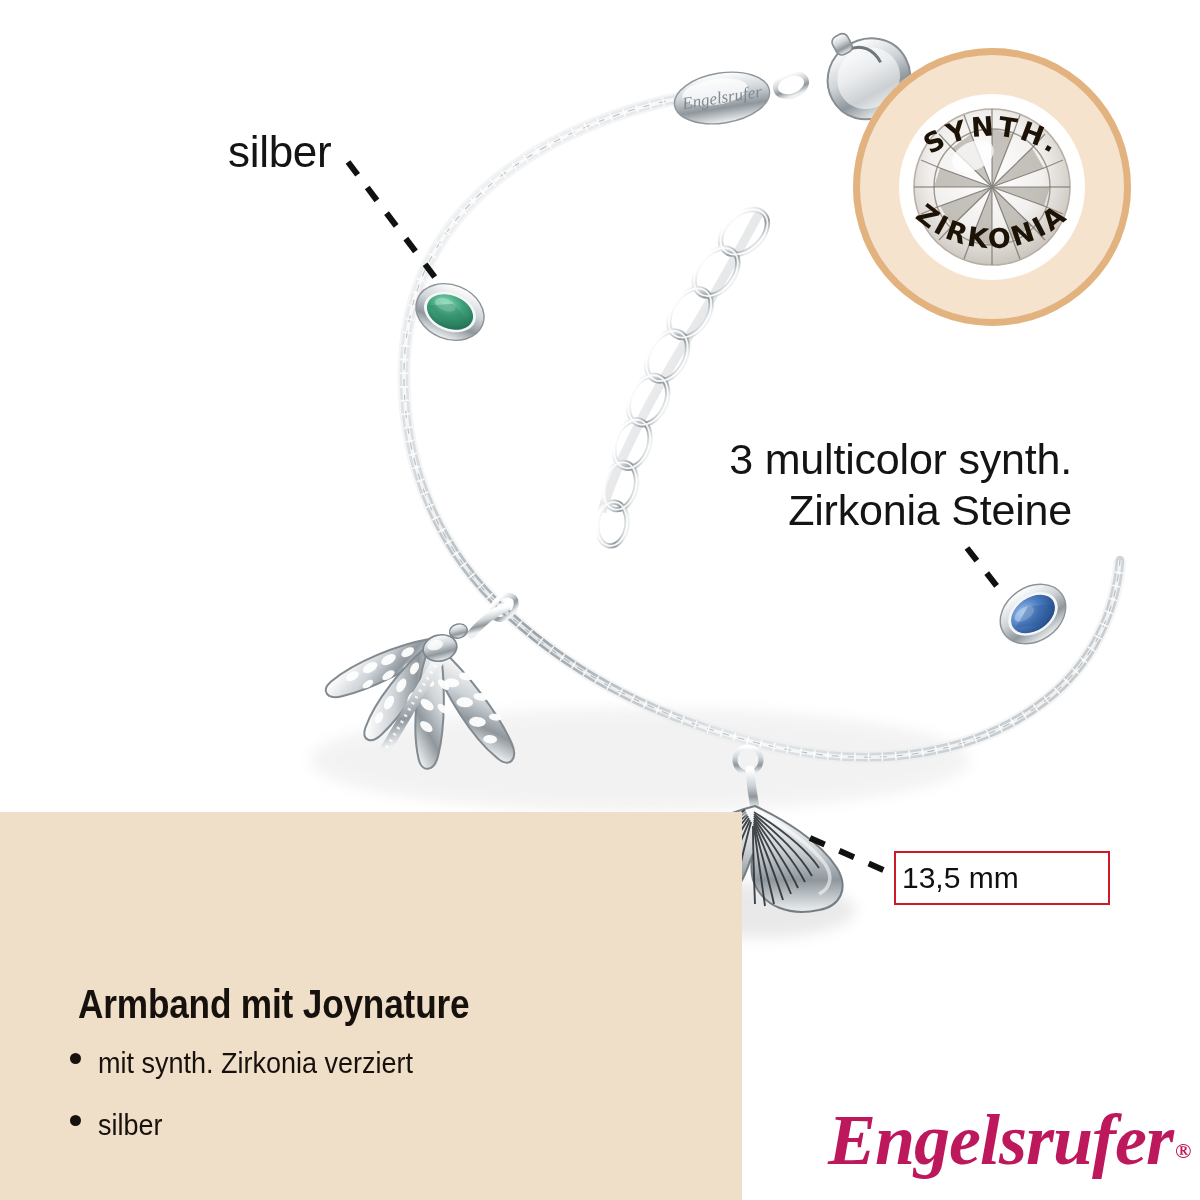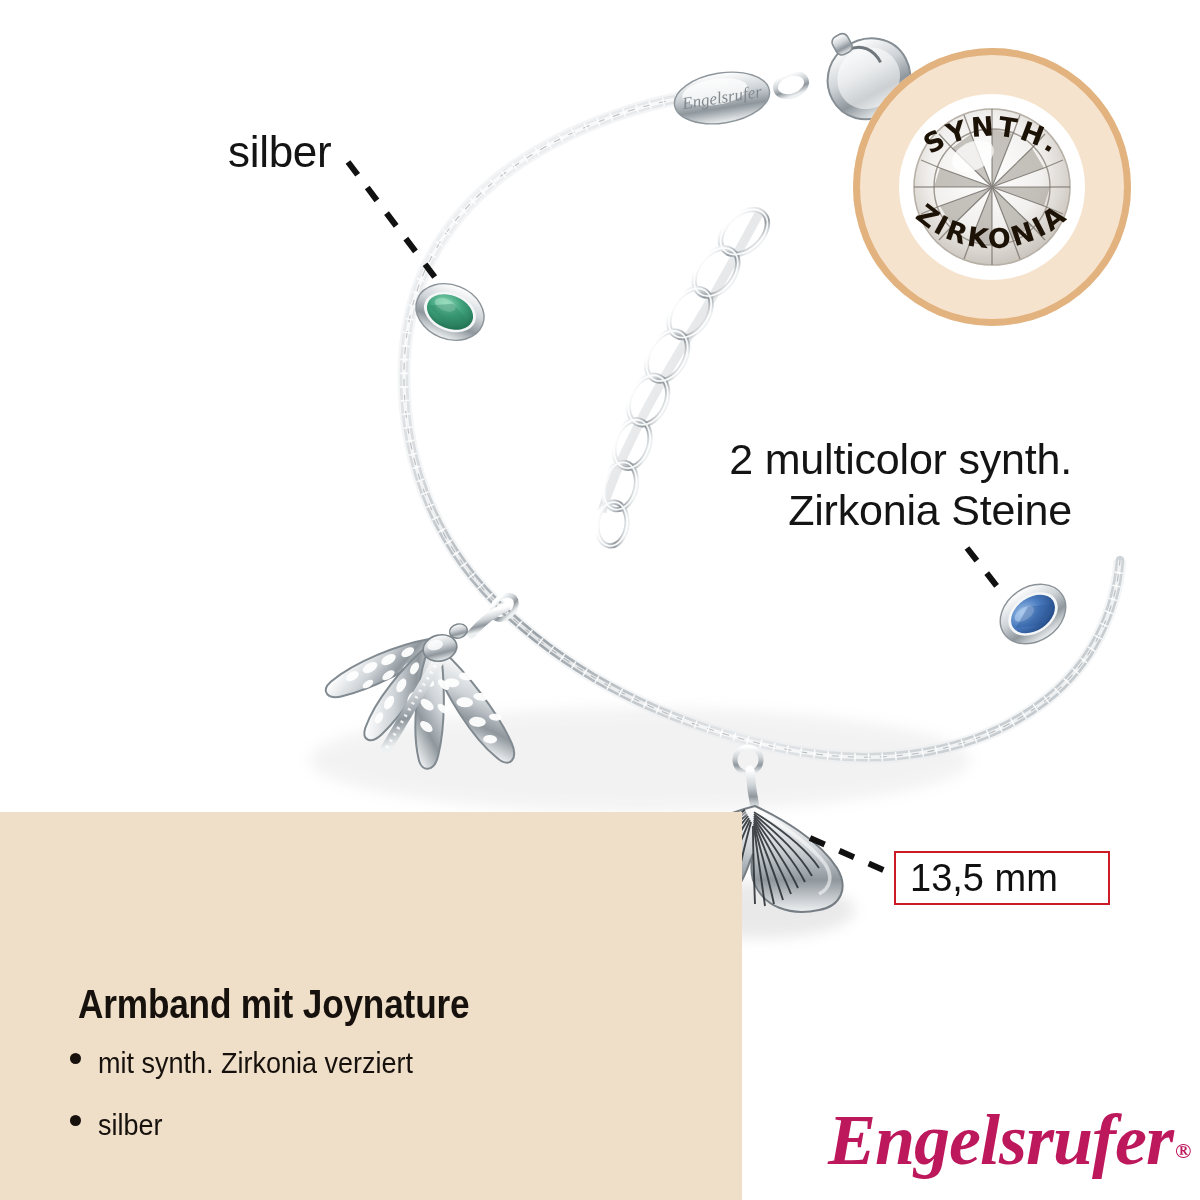--- a/index.html
+++ b/index.html
@@ -44,21 +44,21 @@
   #callout-silber{left:228px;top:126px;font-size:44px;letter-spacing:-0.3px;}
   #callout-zirkonia{left:612px;top:434px;font-size:43px;text-align:right;width:460px;letter-spacing:-0.2px;}
 
   
   .measure-badge{
     position:absolute;left:894px;top:851px;width:212px;height:50px;
     border:2px solid #cc1a27;background:#ffffff;
     display:flex;align-items:center;
   }
   .measure-badge span{
-    font-size:38px;color:#101010;padding-left:14px;letter-spacing:0px;
+    font-size:30px;color:#101010;padding-left:6px;letter-spacing:0px;
   }
 
   
   .seal{
     position:absolute;left:853px;top:48px;width:278px;height:278px;
     border-radius:50%;background:#f6e3cd;
     box-shadow:inset 0 0 0 7px #e2b27f;
   }
   .seal-inner{
     position:absolute;left:50%;top:50%;width:186px;height:186px;
@@ -401,21 +401,21 @@
       <text>
         <textPath href="#arcBot" startOffset="50%" text-anchor="middle">
           <tspan>ZIRKONIA</tspan>
         </textPath>
       </text>
     </svg>
   </div>
 
   <div class="callout" id="callout-silber">silber</div>
 
-  <div class="callout" id="callout-zirkonia">2 multicolor synth.
+  <div class="callout" id="callout-zirkonia">3 multicolor synth.
 Zirkonia Steine</div>
 
   <div class="measure-badge">
     <span>13,5 mm</span>
   </div>
 
   <div class="info-panel"></div>
 
   <div class="panel-title">Armband mit Joynature</div>
 

